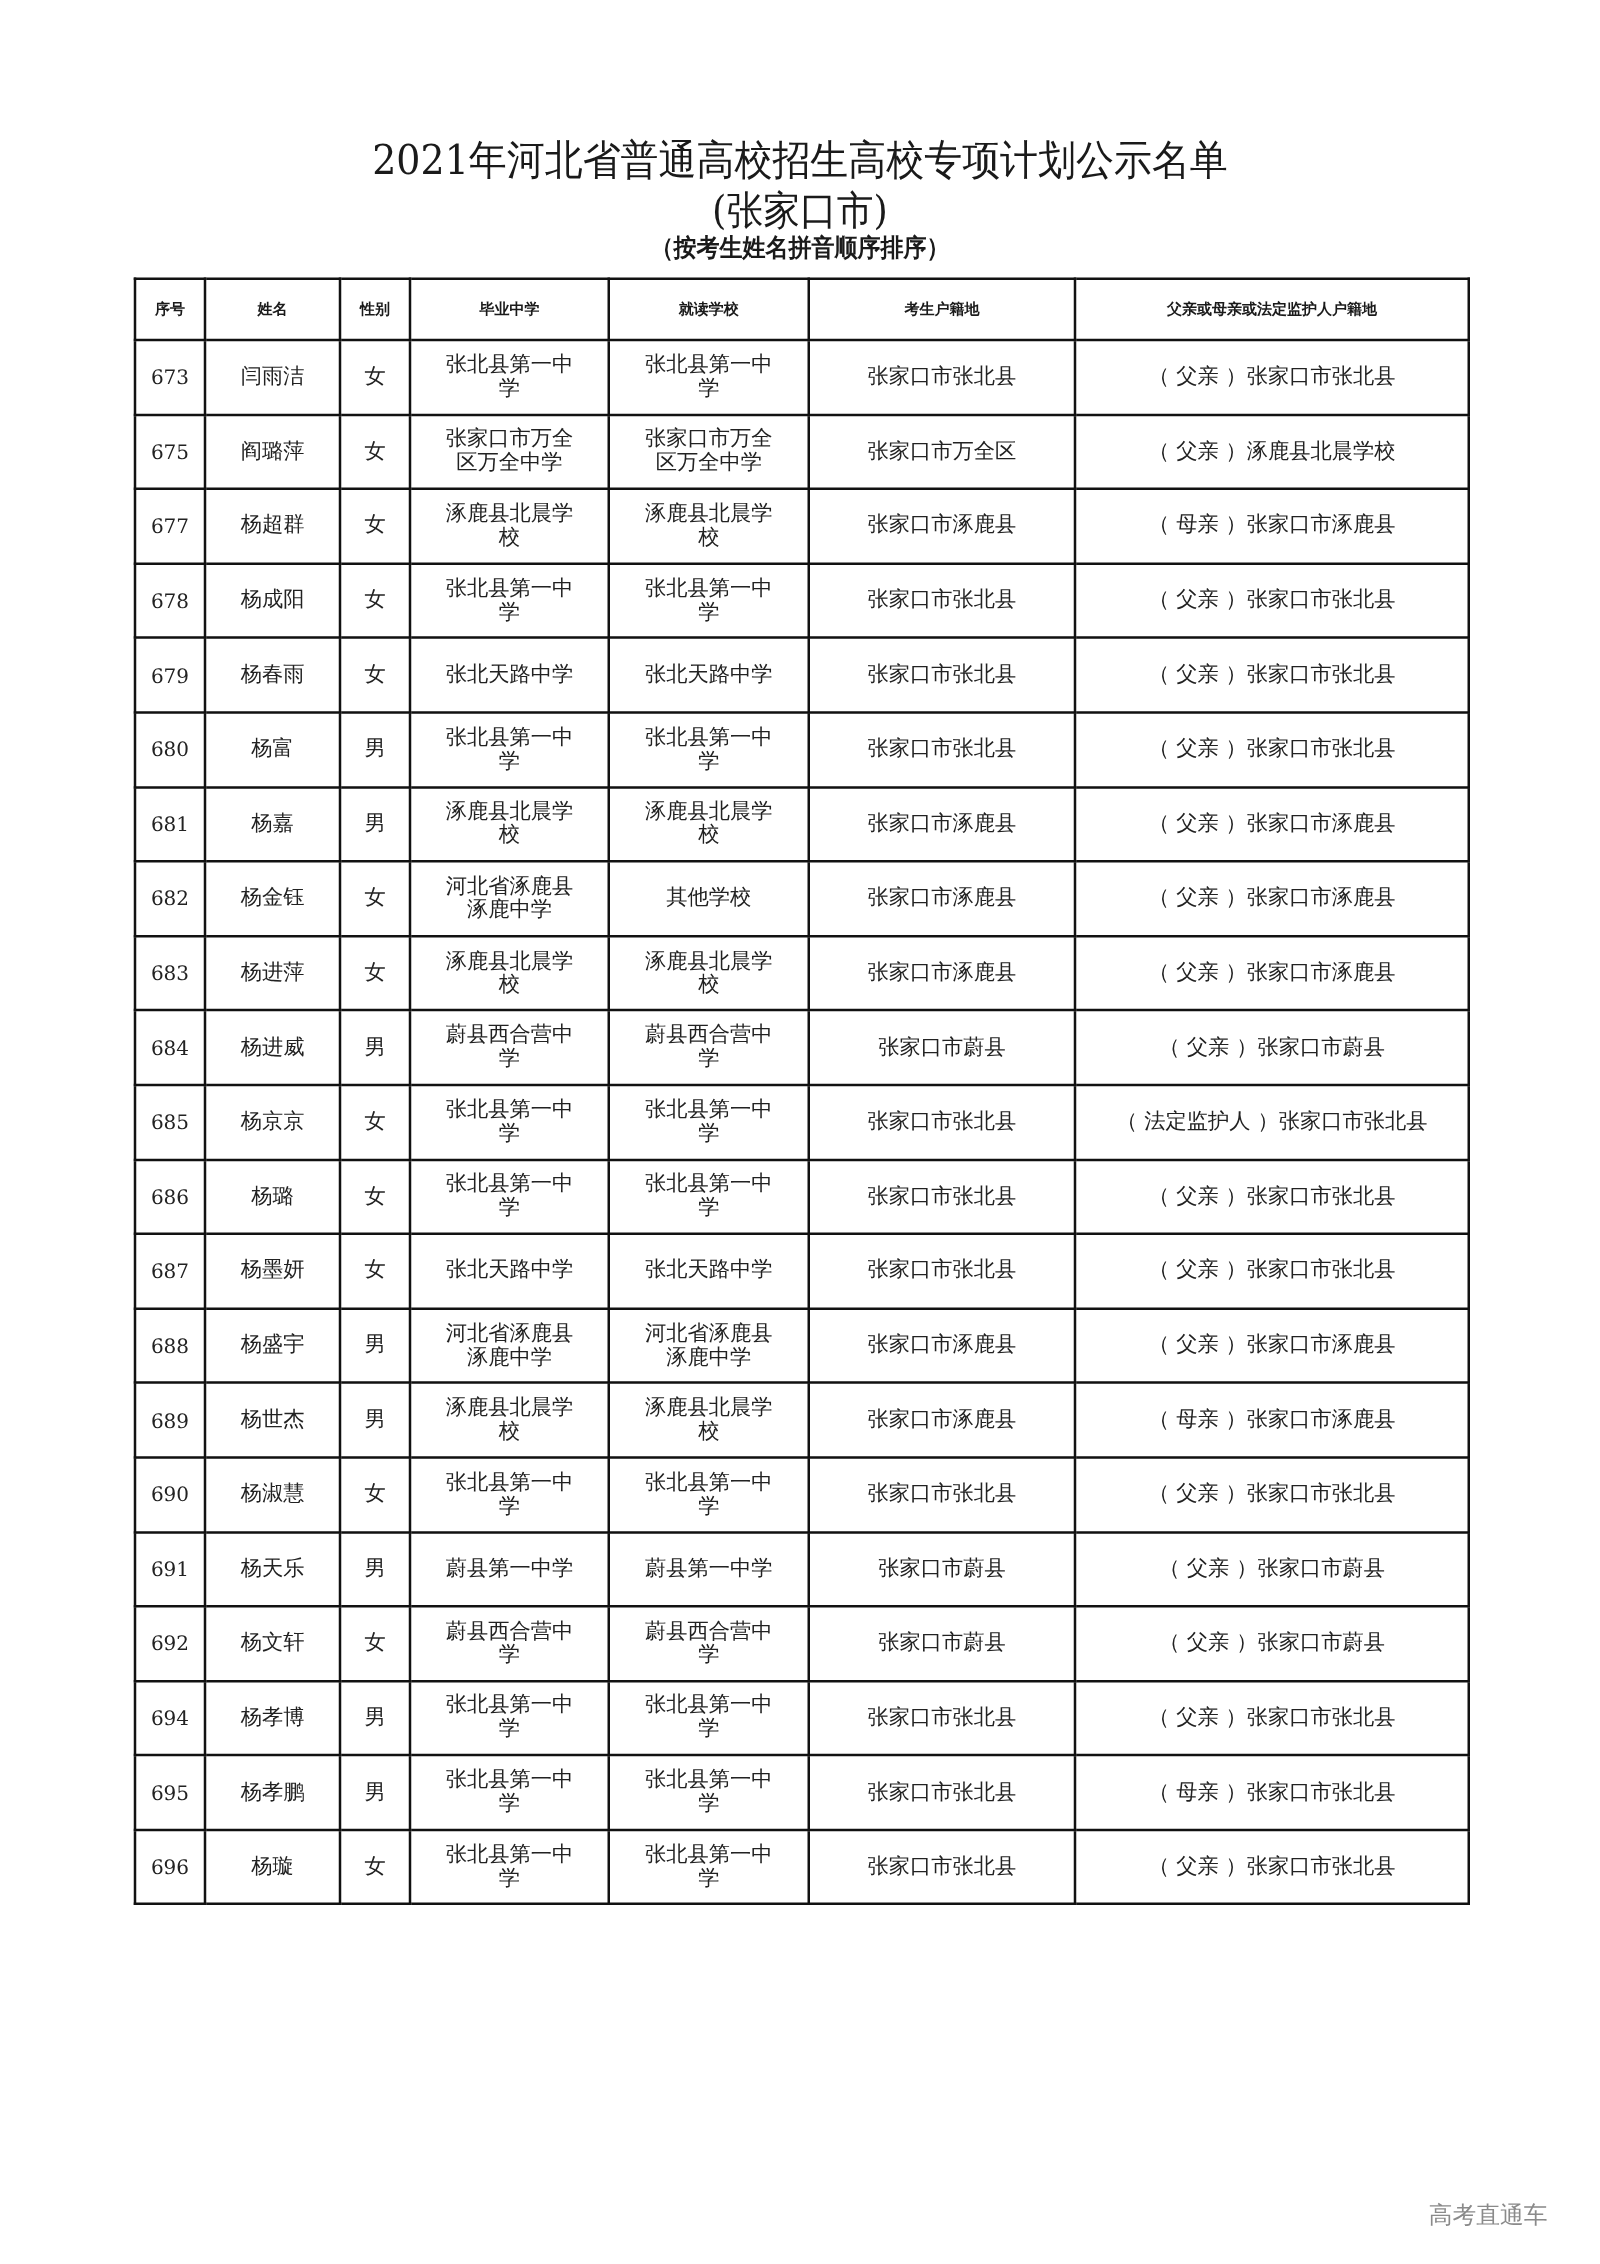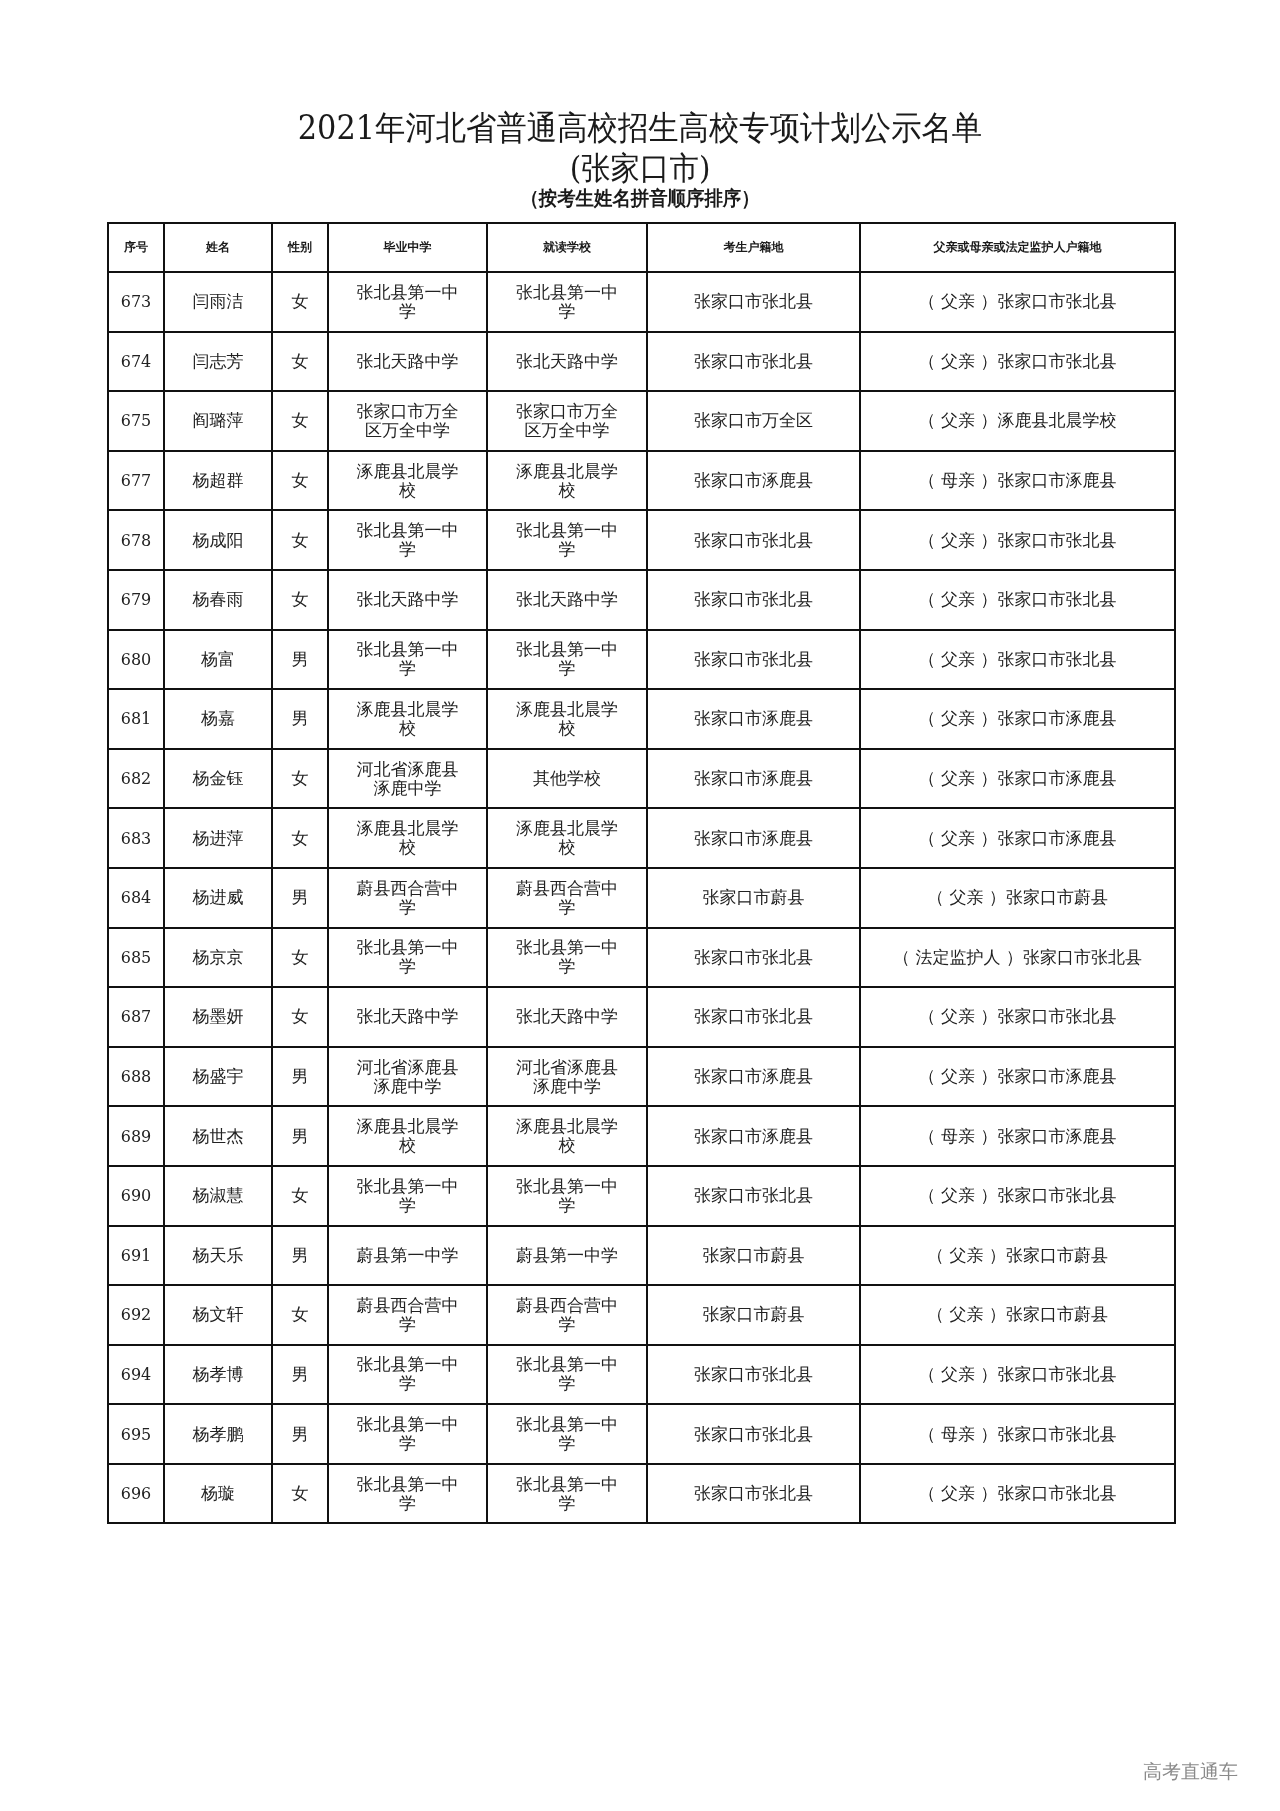--- a/index.html
+++ b/index.html
@@ -52,29 +52,20 @@
       <tr>
         <td class="num">673</td>
         <td>闫雨洁</td>
         <td>女</td>
         <td class="wrap">张北县第一中学</td>
         <td class="wrap">张北县第一中学</td>
         <td>张家口市张北县</td>
         <td>（ 父亲 ）张家口市张北县</td>
       </tr>
       <tr>
-        <td class="num">674</td>
-        <td>闫志芳</td>
-        <td>女</td>
-        <td class="wrap">张北天路中学</td>
-        <td class="wrap">张北天路中学</td>
-        <td>张家口市张北县</td>
-        <td>（ 父亲 ）张家口市张北县</td>
-      </tr>
-      <tr>
         <td class="num">675</td>
         <td>阎璐萍</td>
         <td>女</td>
         <td class="wrap">张家口市万全区万全中学</td>
         <td class="wrap">张家口市万全区万全中学</td>
         <td>张家口市万全区</td>
         <td>（ 父亲 ）涿鹿县北晨学校</td>
       </tr>
       <tr>
         <td class="num">677</td>
@@ -151,20 +142,29 @@
       <tr>
         <td class="num">685</td>
         <td>杨京京</td>
         <td>女</td>
         <td class="wrap">张北县第一中学</td>
         <td class="wrap">张北县第一中学</td>
         <td>张家口市张北县</td>
         <td>（ 法定监护人 ）张家口市张北县</td>
       </tr>
       <tr>
+        <td class="num">686</td>
+        <td>杨璐</td>
+        <td>女</td>
+        <td class="wrap">张北县第一中学</td>
+        <td class="wrap">张北县第一中学</td>
+        <td>张家口市张北县</td>
+        <td>（ 父亲 ）张家口市张北县</td>
+      </tr>
+      <tr>
         <td class="num">687</td>
         <td>杨墨妍</td>
         <td>女</td>
         <td class="wrap">张北天路中学</td>
         <td class="wrap">张北天路中学</td>
         <td>张家口市张北县</td>
         <td>（ 父亲 ）张家口市张北县</td>
       </tr>
       <tr>
         <td class="num">688</td>

